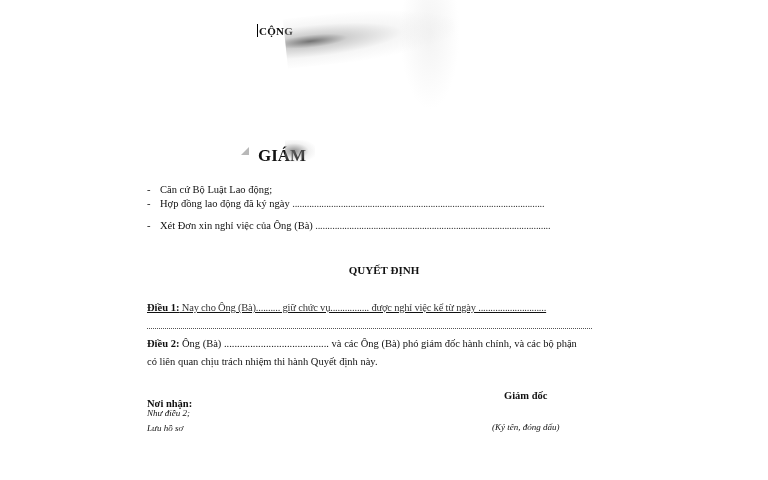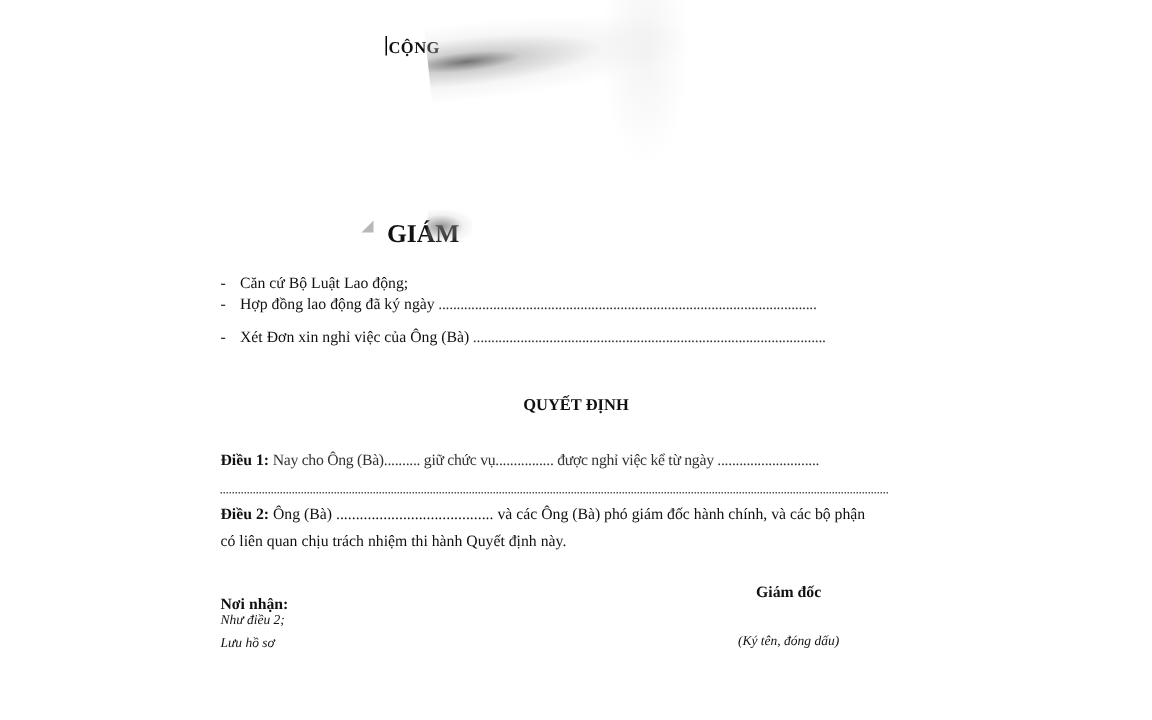--- a/index.html
+++ b/index.html
@@ -63,21 +63,21 @@
   </div>
   <div class="abs bullet" style="top:198px;">
     <span class="dash">-</span><span>Hợp đồng lao động đã ký ngày</span><span class="dots-fill"> ........................................................................................................</span>
   </div>
   <div class="abs bullet" style="top:220px;">
     <span class="dash">-</span><span>Xét Đơn xin nghỉ việc của Ông (Bà)</span><span class="dots-fill"> .................................................................................................</span>
   </div>
 
   <div class="abs title">QUYẾT ĐỊNH</div>
 
-  <div class="abs para" style="top:302px;">
+  <div class="abs para" style="top:302px;text-decoration:underline;">
     <b>Điều 1:</b><span class="dots-fill"> Nay cho Ông (Bà).......... giữ chức vụ................ được nghỉ việc kể từ ngày ............................</span>
   </div>
   <div class="abs dotline" style="top:328px;"></div>
 
   <div class="abs para" style="top:338px;">
     <b>Điều 2:</b><span> Ông (Bà) ........................................ và các Ông (Bà) phó giám đốc hành chính, và các bộ phận</span>
   </div>
   <div class="abs para" style="top:356px;">có liên quan chịu trách nhiệm thi hành Quyết định này.</div>
 
   <div class="abs recipients-label">Nơi nhận:</div>

